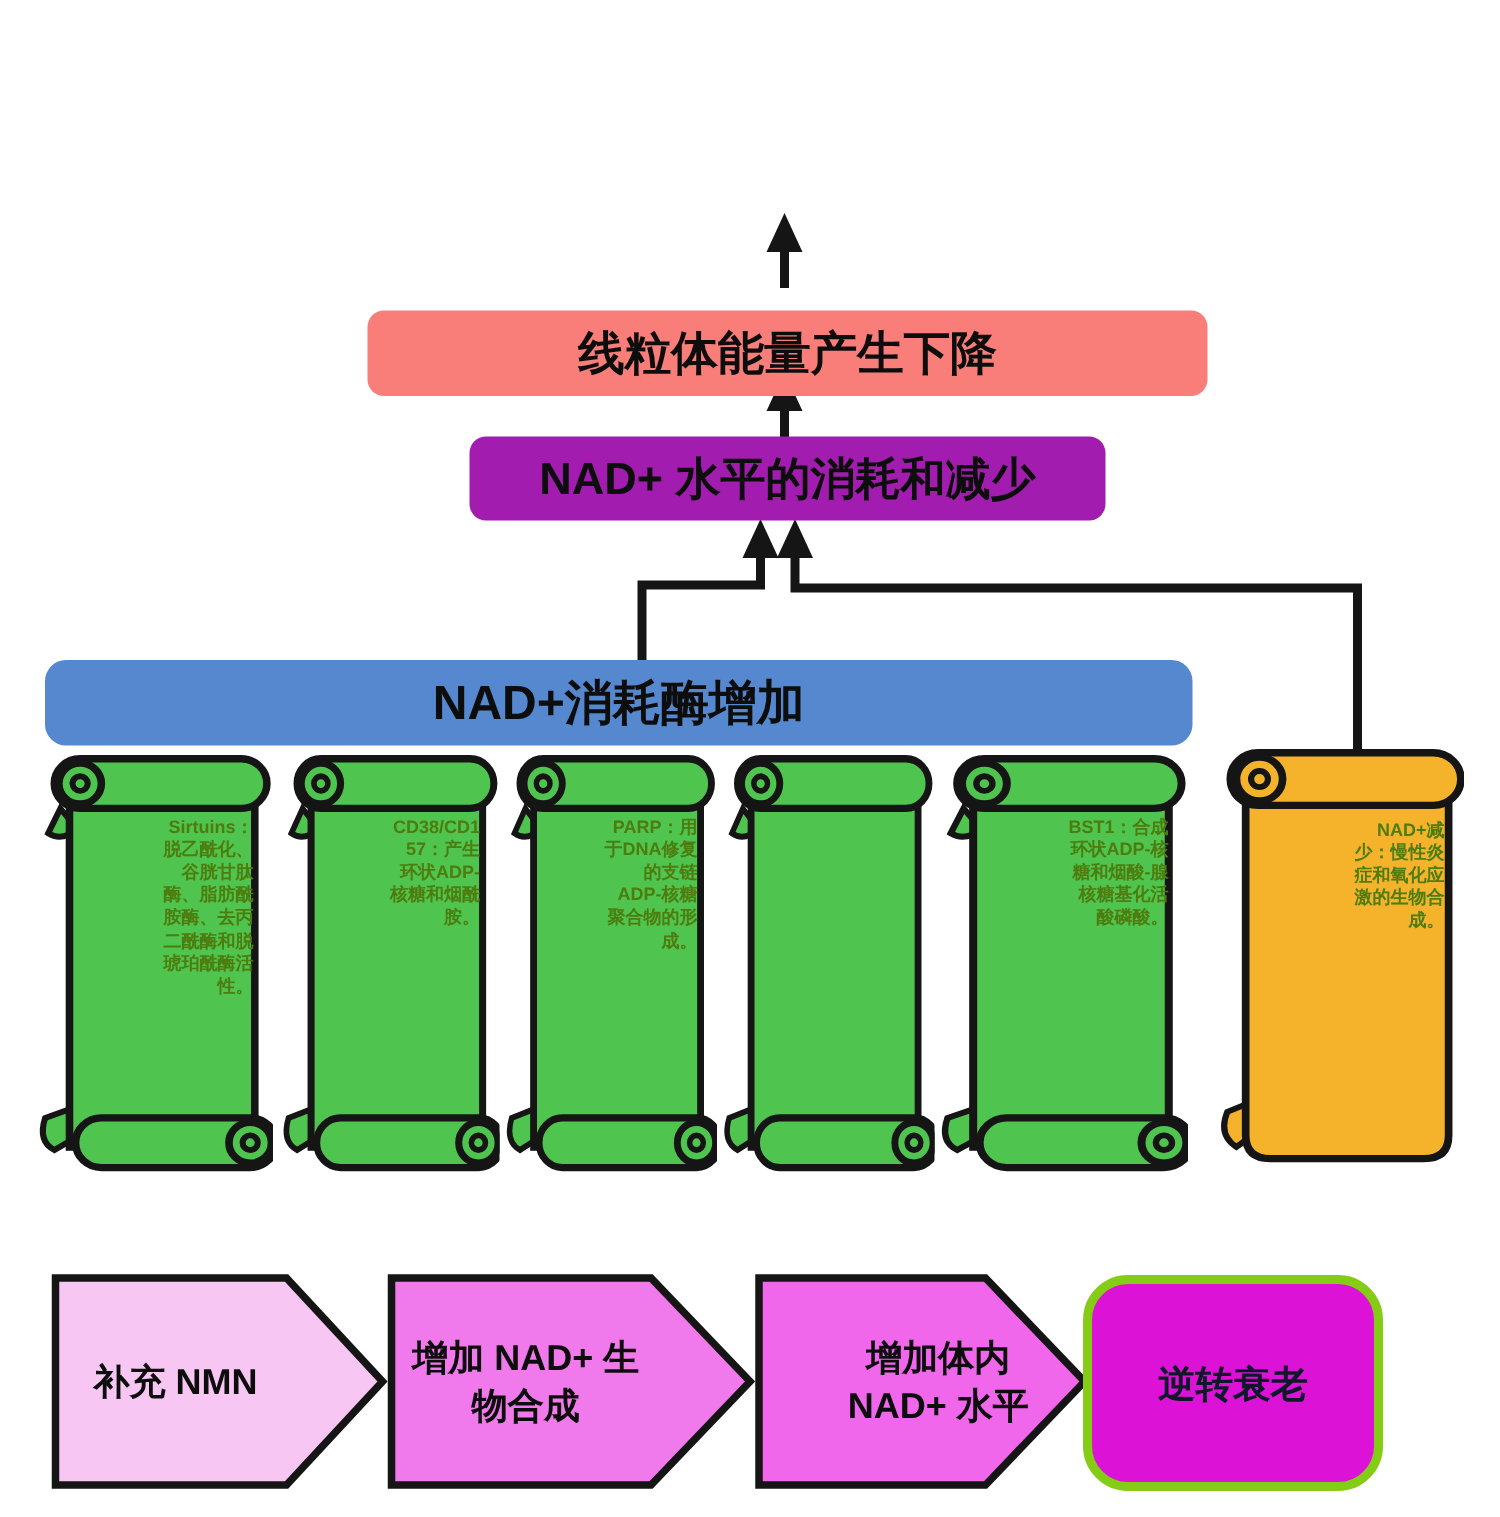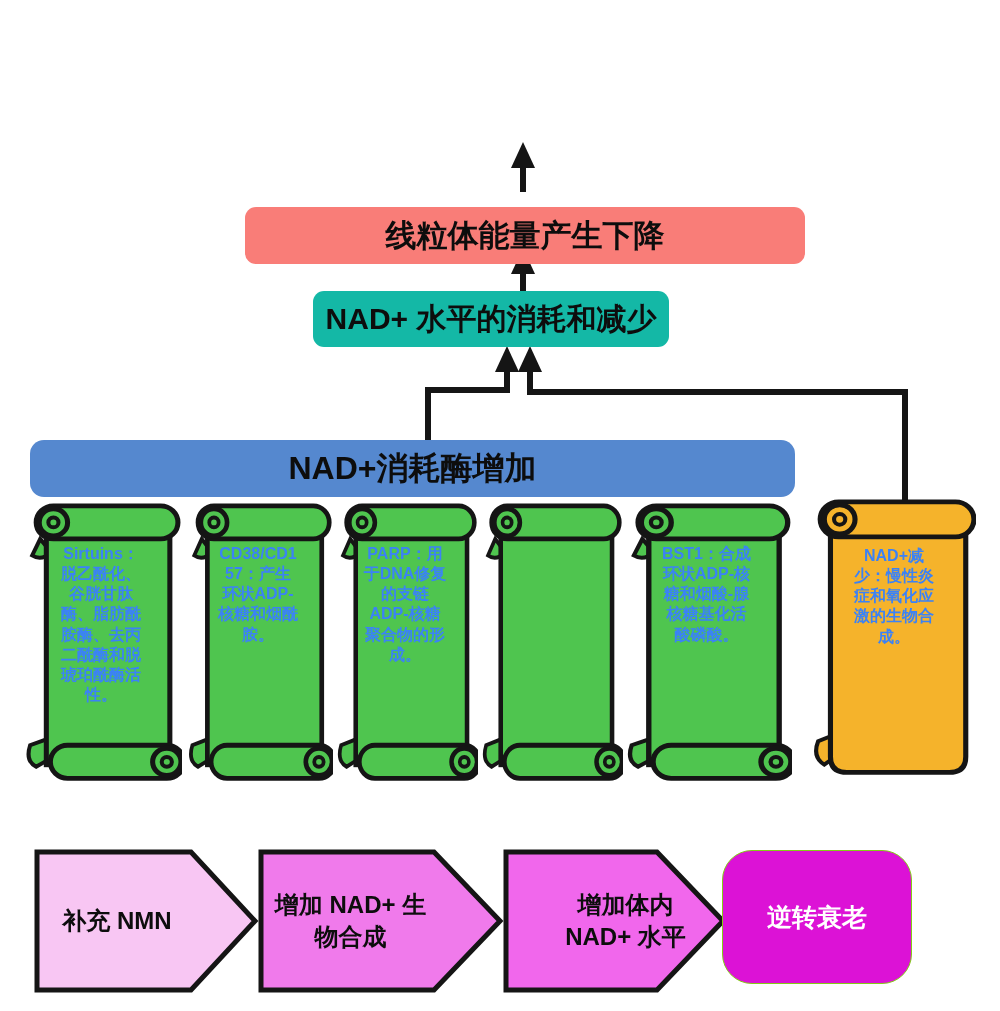--- a/index.html
+++ b/index.html
@@ -8,29 +8,29 @@
   .layer{position:absolute;inset:0;pointer-events:none;}
   .abs{position:absolute;}
   .box{display:flex;align-items:center;justify-content:center;
        font-weight:bold;color:#0d0d0d;text-align:center;z-index:3;}
   .rounded{border-radius:11px;}
   .burst-label{position:absolute;inset:0;display:flex;align-items:center;justify-content:center;
        font-size:42px;font-weight:bold;color:#0d0d0d;padding-bottom:4px;}
   .scroll{position:absolute;z-index:3;}
   .scroll svg.shape{position:absolute;inset:0;width:100%;height:100%;}
   .scroll-text{position:absolute;left:13px;right:13px;top:44px;bottom:30px;
-       font-size:16px;line-height:1.26;font-weight:bold;color:#3b82f6;
-       text-align:center;white-space:pre-line;}
+       font-size:12px;line-height:1.26;font-weight:bold;color:#4d7c0f;
+       text-align:right;white-space:pre-line;}
   .orange .scroll-text{top:50px;}
   .flow-step{position:absolute;z-index:3;}
   .flow-step svg{position:absolute;inset:0;width:100%;height:100%;}
   .flow-label{position:absolute;top:0;bottom:0;display:flex;align-items:center;justify-content:center;
        font-size:24px;font-weight:bold;color:#0d0d0d;text-align:center;white-space:pre-line;}
-  .terminal{border:1px solid #84cc16;border-radius:30px;display:flex;align-items:center;justify-content:center;
-       font-size:25px;font-weight:bold;color:#ffffff;z-index:3;}
+  .terminal{border:6px solid #84cc16;border-radius:30px;display:flex;align-items:center;justify-content:center;
+       font-size:25px;font-weight:bold;color:#0f172a;z-index:3;}
   .connector{z-index:1;}
 </style>
 </head>
 <body>
 
 <div class="canvas">
 
   <svg width="0" height="0" style="position:absolute">
     <defs>
       <symbol id="scrollShape" viewBox="0 0 160 300" overflow="visible">
@@ -67,21 +67,21 @@
       <polygon points="507,346 495,372 519,372"></polygon>
       <polygon points="530,346 518,372 542,372"></polygon>
     </g>
   </svg>
 
 
   <div class="abs box rounded" style="left: 245px; top: 207px; width: 560px; height: 57px; font-size: 31px; background-color: rgb(249, 125, 120);">
     <span>线粒体能量产生下降</span>
   </div>
 
-  <div class="abs box rounded" style="left: 313px; top: 291px; width: 356px; height: 56px; font-size: 30px; background-color: #14b8a6;">
+  <div class="abs box rounded" style="left: 313px; top: 291px; width: 424px; height: 56px; font-size: 30px; background-color: #a21caf;">
     <span>NAD+ 水平的消耗和减少</span>
   </div>
 
   <div class="abs box" style="left: 30px; top: 440px; width: 765px; height: 57px; font-size: 32px; border-radius: 14px; background-color: rgb(85, 136, 207); text-align: right;">
     <span>NAD+消耗酶增加</span>
   </div>
 
   <div class="scroll" style="left: 20px; top: 500px; width: 162px; height: 292px; color: rgb(79, 197, 79);">
     <svg class="shape" viewBox="0 0 160 300" preserveAspectRatio="none">
         <use href="#scrollShape"></use>

